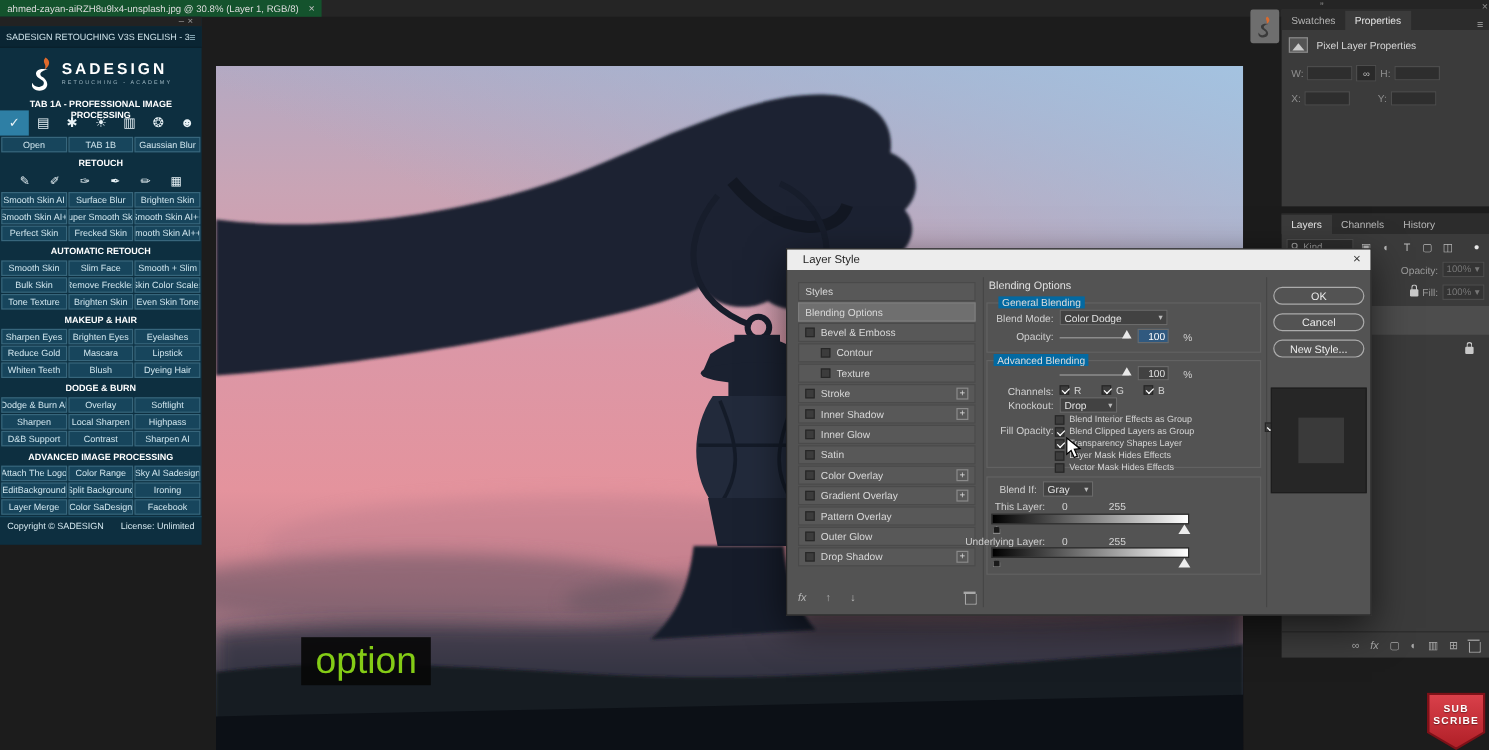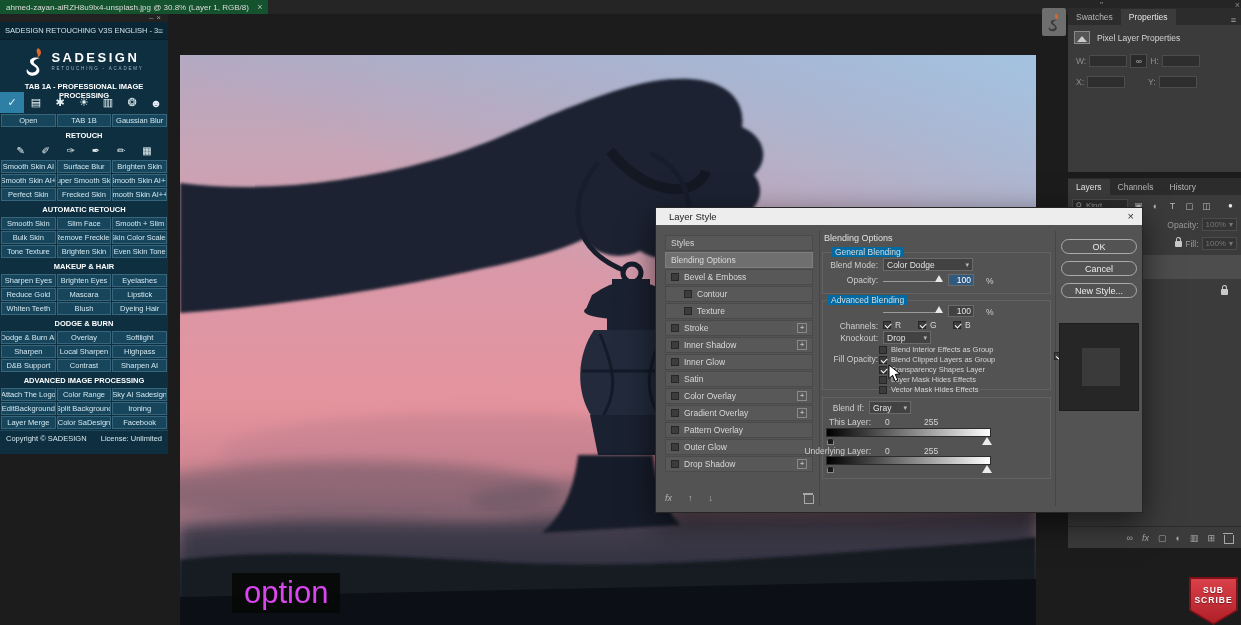--- a/index.html
+++ b/index.html
@@ -38,22 +38,22 @@
   .sd-tools { height:17px; display:flex; align-items:center; justify-content:space-around; padding:0 8px;
               color:#e8f2f6; font-size:10px; }
   .sd-footer { height:15px; display:flex; align-items:center; justify-content:space-between;
                padding:0 6px; border-top:1px solid #1b4a60; color:#d5e8ef; }
 
   
   .canvas { position:absolute; left:180px; top:55px; width:856px; height:570px; background:#000; }
   .canvas svg { display:block; }
 
   
-  .cap { position:absolute; left:232px; color:#d946ef; font-size:31px; line-height:40px;
-         background:rgba(8,8,8,.92); padding:0 12px; white-space:nowrap; z-index:40;margin-top:42px; }
+  .cap { position:absolute; left:251px; color:#84cc16; font-size:31px; line-height:40px;
+         background:rgba(8,8,8,.92); padding:0 12px; white-space:nowrap; z-index:40; }
   .cap1 { top:531px; }
   .cap2 { top:571px; }
 
   
   .dlg { position:absolute; left:655px; top:207px; width:488px; height:306px; background:#535353;
          border:1px solid #262626; box-shadow:0 10px 30px rgba(0,0,0,.6); z-index:50;
          font-size:9px; color:#d8d8d8; }
   .dlg-title { height:17px; background:#ededed; color:#1e1e1e; font-size:9.5px; line-height:17px;
                padding-left:13px; }
   .dlg-close { position:absolute; right:8px; top:0; height:17px; line-height:17px; color:#333;

